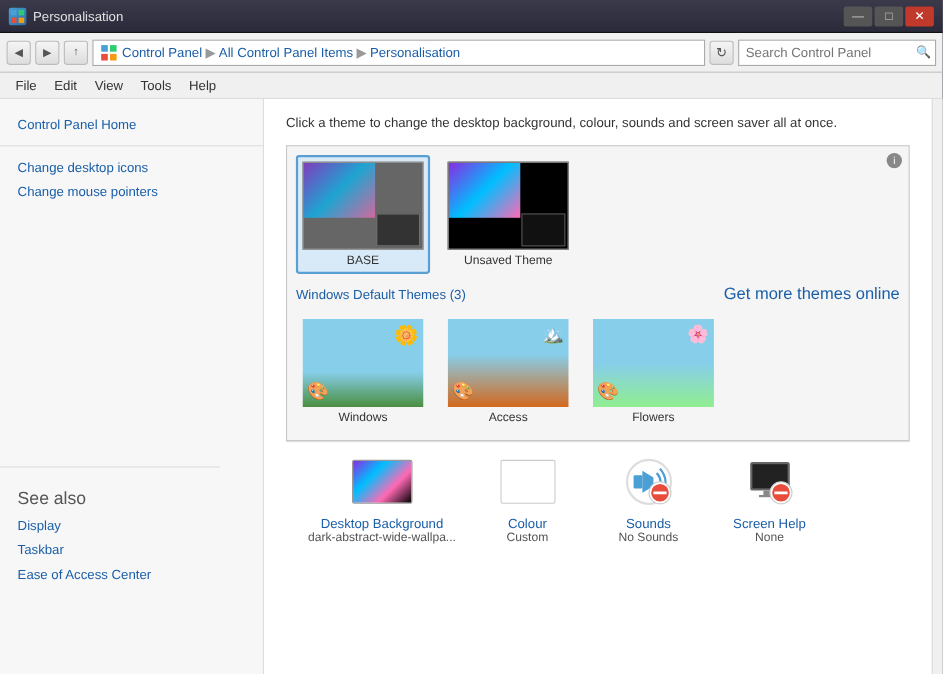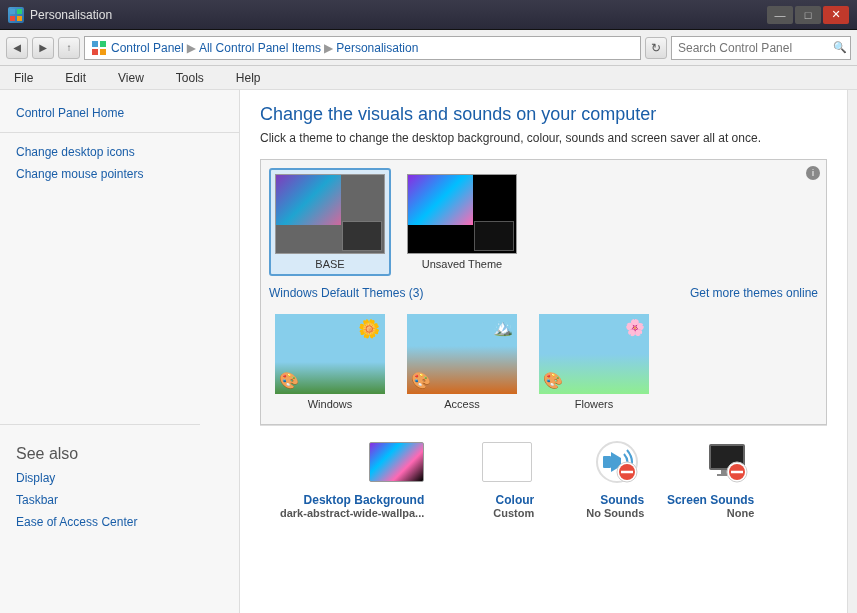--- a/index.html
+++ b/index.html
@@ -44,21 +44,21 @@
     .search-icon { position: absolute; right: 4px; color: #888; font-size: 11px; }
 
     
     .menu-bar {
       background: #f0f0f0;
       height: 24px;
       display: flex;
       align-items: center;
       padding: 0 6px;
       border-bottom: 1px solid #ddd;
-      gap: 16px;
+      gap: 0;
     }
     .menu-item { padding: 2px 8px; cursor: pointer; font-size: 12px; color: #333; border-radius: 2px; }
 
     
     .main-layout {
       display: flex;
       height: calc(613px - 30px - 36px - 24px);
       background: white;
     }
 
@@ -89,37 +89,37 @@
     .theme-item.selected { border-color: #5a9fd4; background: #d8eaf8; }
     .theme-thumb { width: 110px; height: 80px; position: relative; overflow: hidden; border: 1px solid #999; }
     .theme-name { font-size: 11px; color: #333; margin-top: 4px; }
 
     
     .unsaved-thumb { background: black; }
 
     
     .section-header { display: flex; justify-content: space-between; align-items: center; margin-bottom: 8px; }
     .section-title { color: #1a5ea8; font-size: 12px; cursor: pointer; }
-    .more-themes-link { color: #1a5ea8; font-size: 12px; cursor: pointer; }
+    .more-themes-link { color: #1a5ea8; font-size: 15px; cursor: pointer; }
 
     
     .default-themes-row { display: flex; gap: 10px; }
     .default-theme-item { display: flex; flex-direction: column; align-items: center; cursor: pointer; padding: 4px; border: 2px solid transparent; border-radius: 3px; }
     .default-theme-thumb { width: 110px; height: 80px; position: relative; overflow: hidden; }
 
     
     .bottom-bar {
       display: flex;
       align-items: flex-start;
       padding: 8px 20px;
       background: white;
       border-top: 1px solid #ddd;
       gap: 20px;
     }
-    .bottom-item { display: flex; flex-direction: column; align-items: flex-end; cursor: pointer; min-width: 90px; font-weight: bold; }
+    .bottom-item { display: flex; flex-direction: column; align-items: center; cursor: pointer; min-width: 90px; }
     .bottom-item-icon { width: 55px; height: 55px; display: flex; align-items: center; justify-content: center; margin-bottom: 4px; }
     .bottom-item-label { font-size: 12px; color: #1a5ea8; text-decoration: none; }
     .bottom-item-sublabel { font-size: 11px; color: #555; }
 
     
     .desktop-bg-thumb {
       width: 55px; height: 40px;
       background: linear-gradient(135deg, #8a2be2, #00bfff, #ff69b4, #000);
       border: 1px solid #999;
       border-radius: 2px;
@@ -252,21 +252,20 @@
     <div style="position:absolute; bottom: 80px; left: 0; width: 200px;">
       <div class="sidebar-separator"></div>
       <div class="sidebar-section-title">See also</div>
       <a class="sidebar-link">Display</a>
       <a class="sidebar-link">Taskbar</a>
       <a class="sidebar-link">Ease of Access Center</a>
     </div>
   </div>
 
   <div class="content">
-    <div class="page-title">Change the visuals and sounds on your computer</div>
     <div class="page-subtitle">Click a theme to change the desktop background, colour, sounds and screen saver all at once.</div>
 
     <div class="themes-box">
       <div class="info-circle">i</div>
 
       <div class="theme-row">
 
         <div class="theme-item selected">
           <div class="theme-thumb" style="background:#666;">
             <div style="position:absolute;top:0;left:0;width:65px;height:50px;background:linear-gradient(135deg,#8a2be2,#00bfff,#ff69b4);opacity:0.7;"></div>
@@ -369,20 +368,20 @@
               <rect x="8" y="8" width="32" height="22" fill="#222"></rect>
               <rect x="18" y="32" width="12" height="4" fill="#888"></rect>
               <rect x="14" y="36" width="20" height="2" fill="#888"></rect>
 
               <circle cx="34" cy="34" r="10" fill="white" stroke="#ccc" stroke-width="1"></circle>
               <circle cx="34" cy="34" r="8" fill="#e74c3c"></circle>
               <line x1="28" y1="34" x2="40" y2="34" stroke="white" stroke-width="2.5"></line>
             </svg>
           </div>
         </div>
-        <span class="bottom-item-label">Screen Sounds</span>
+        <span class="bottom-item-label">Screen Help</span>
         <span class="bottom-item-sublabel">None</span>
       </div>
     </div>
   </div>
 
   <div class="vertical-scrollbar" style="width:10px; background:#f0f0f0; border-left:1px solid #ddd;"></div>
 </div>
 
 </body></html>

